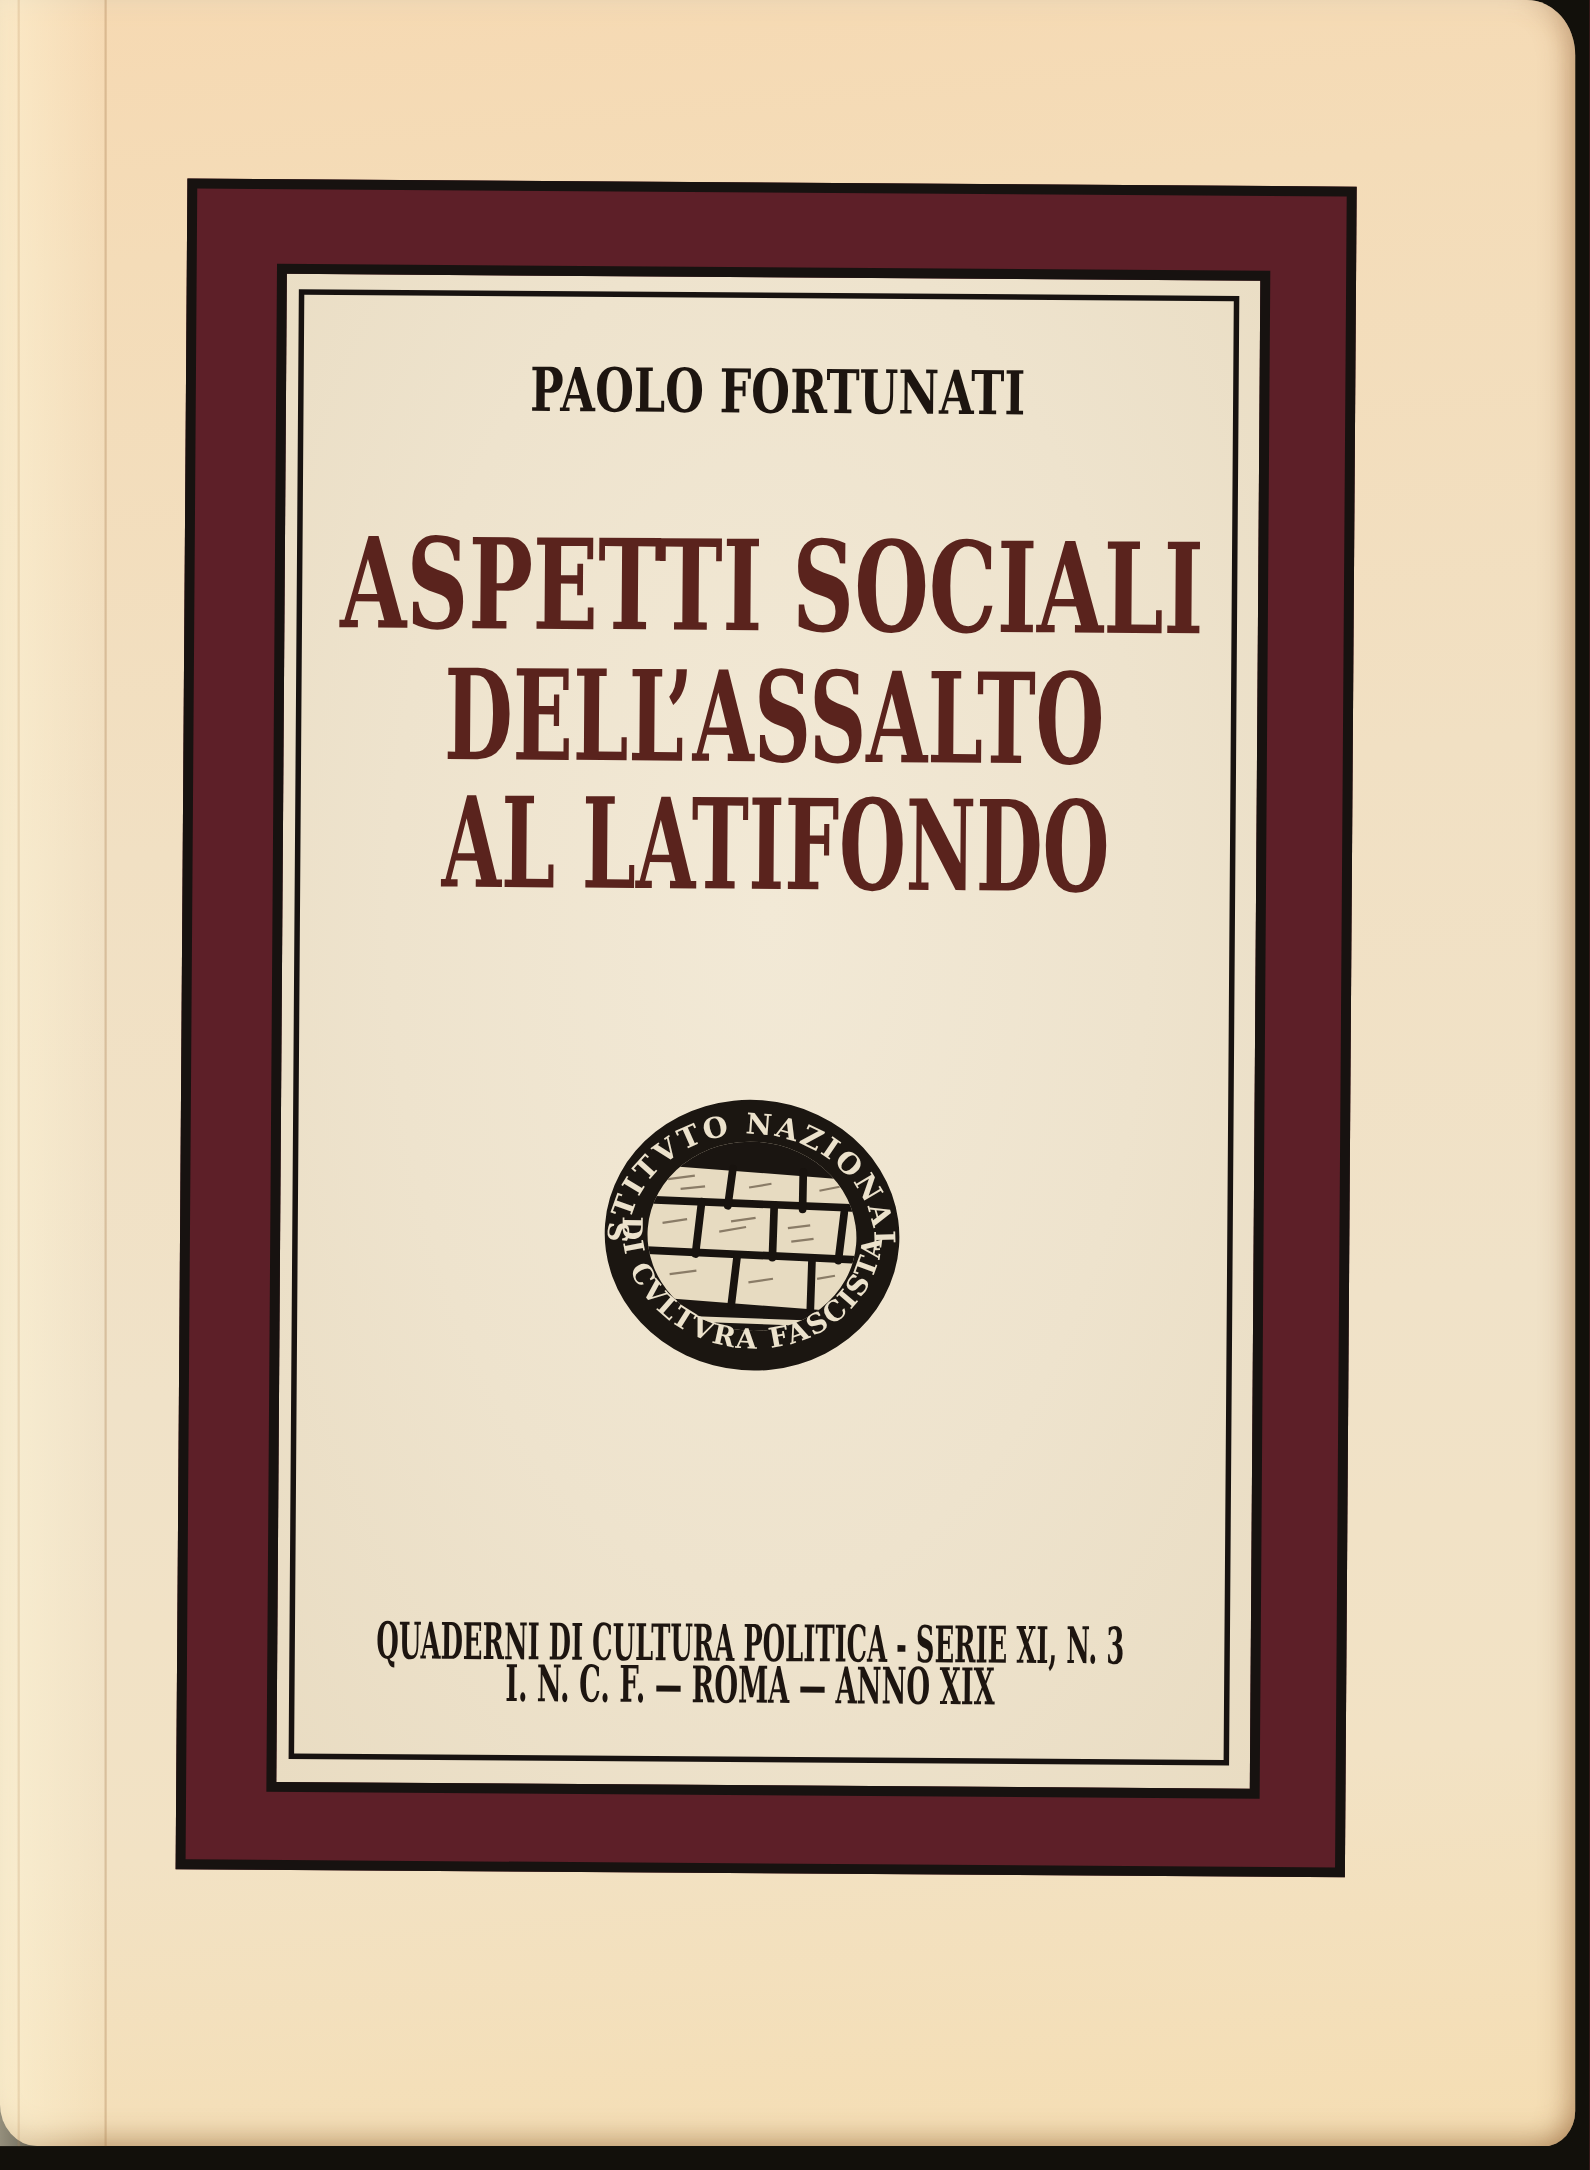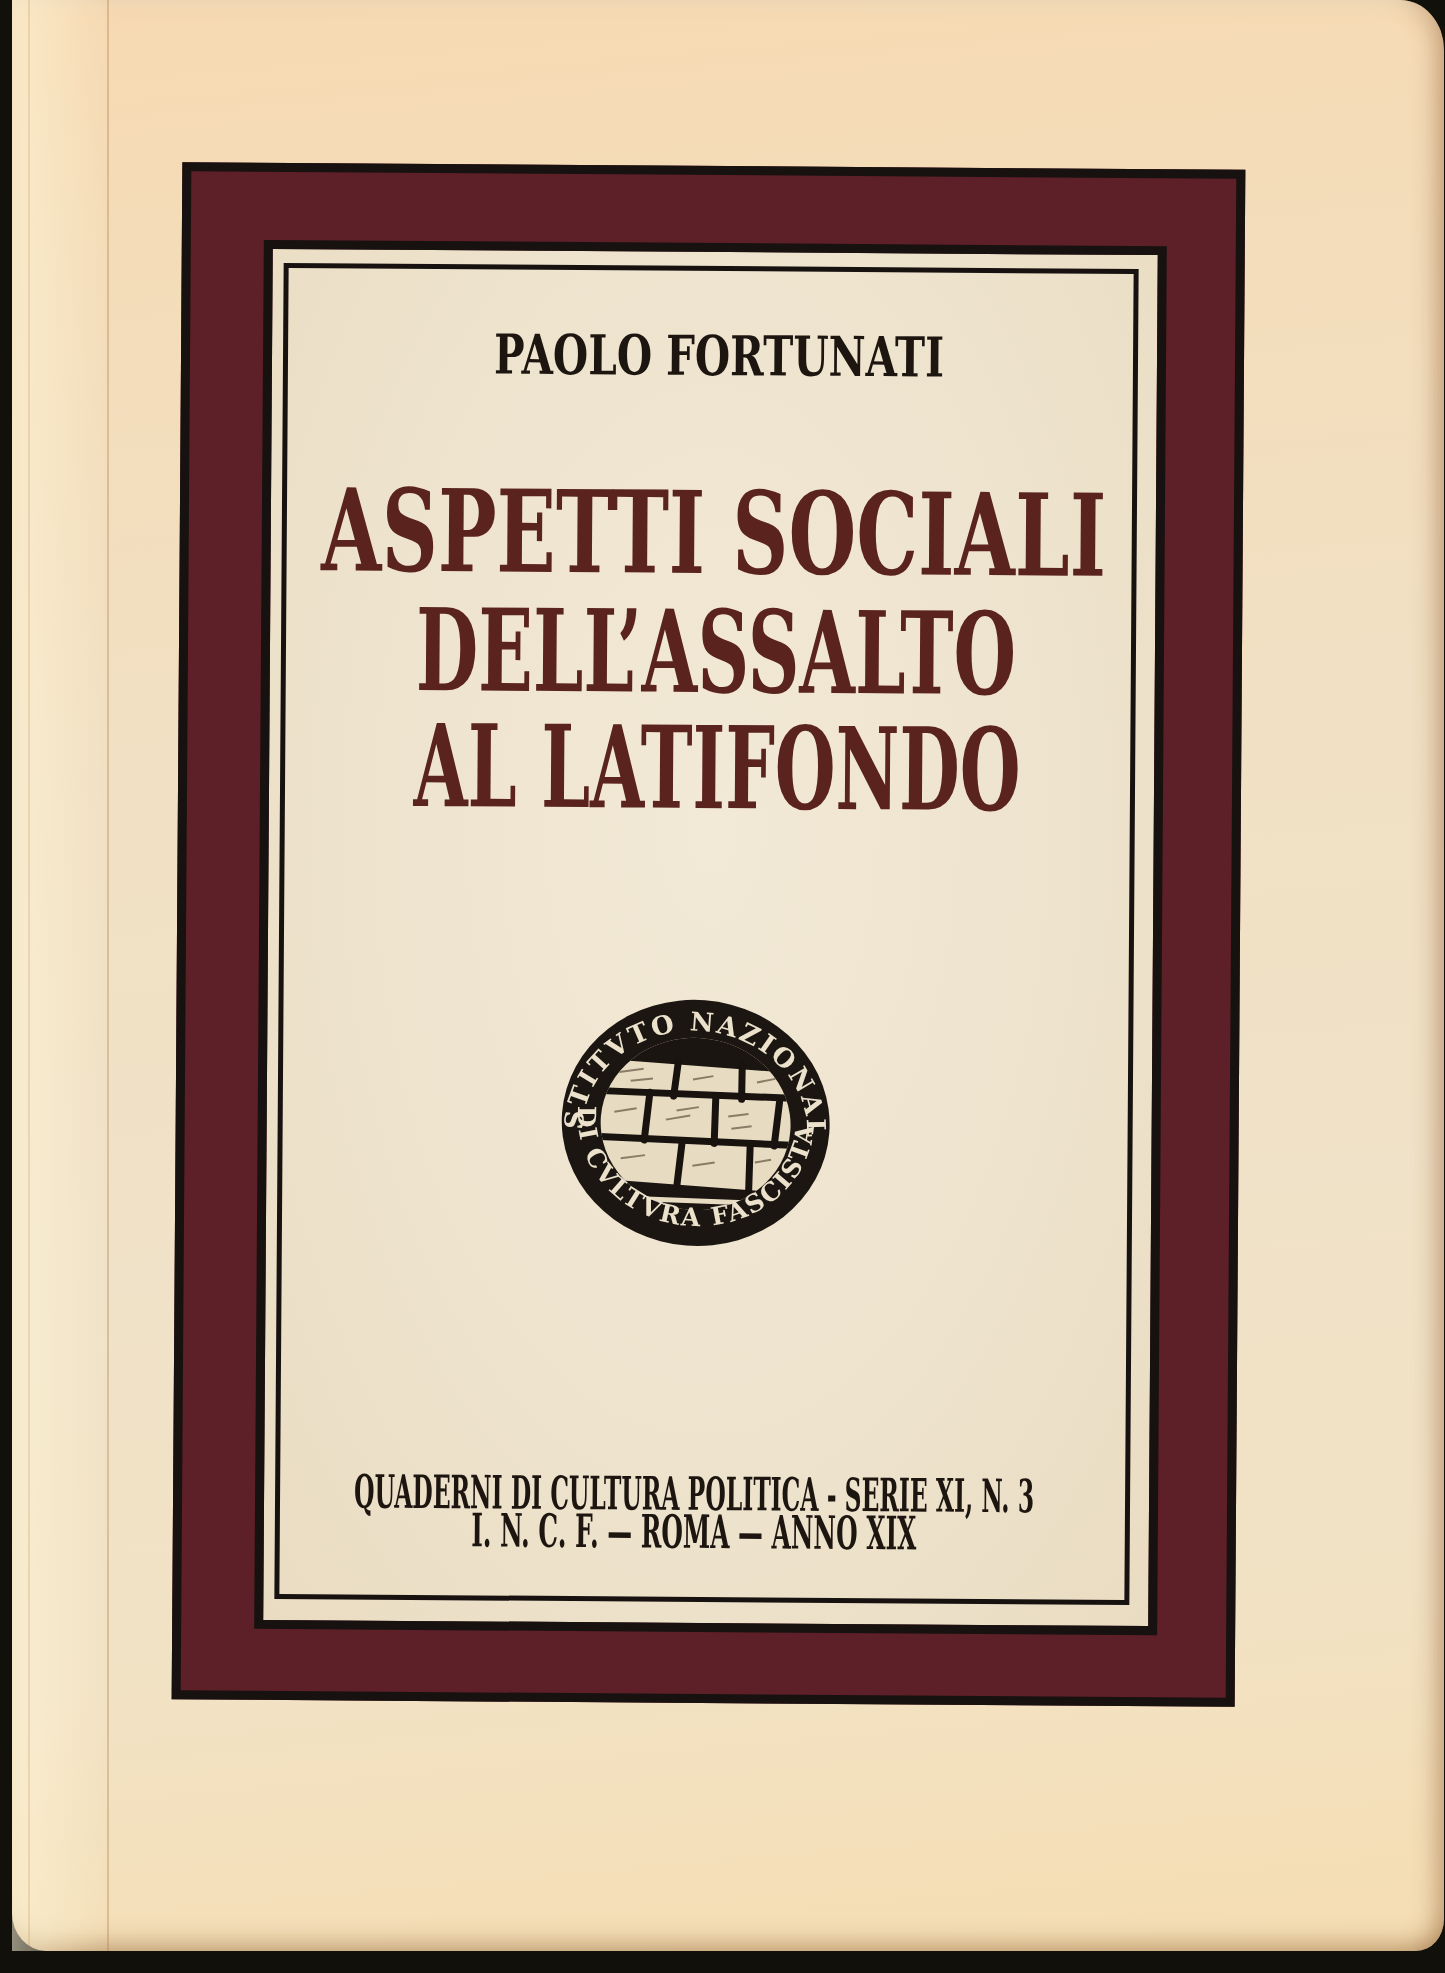--- a/index.html
+++ b/index.html
@@ -3,21 +3,21 @@
 <meta charset="utf-8">
 <style>
   html,body{margin:0;padding:0;}
   body{
     width:1445px;height:1973px;overflow:hidden;position:relative;
     background:#12100b;
     font-family:"DejaVu Serif", serif;
   }
   
   .page{
-    position:absolute;left:12px;top:0;width:1432px;height:1951px;
+    position:absolute;left:0;top:0;width:1432px;height:1951px;
     background:linear-gradient(175deg,
       #f6d9b2 0%, #f4dcb8 12%, #f1e0c3 38%, #f0e2c8 62%, #f2e2c4 82%, #f5ddb2 100%);
     border-radius:0 44px 28px 34px / 0 50px 32px 38px;
     box-shadow:
       inset -16px 0 26px -10px rgba(140,85,40,.45),
       inset 0 -18px 26px -12px rgba(130,85,40,.40),
       inset 0 14px 18px -12px rgba(255,250,228,.55);
   }
   .edge-left{
     position:absolute;left:0;top:0;bottom:0;width:96px;

